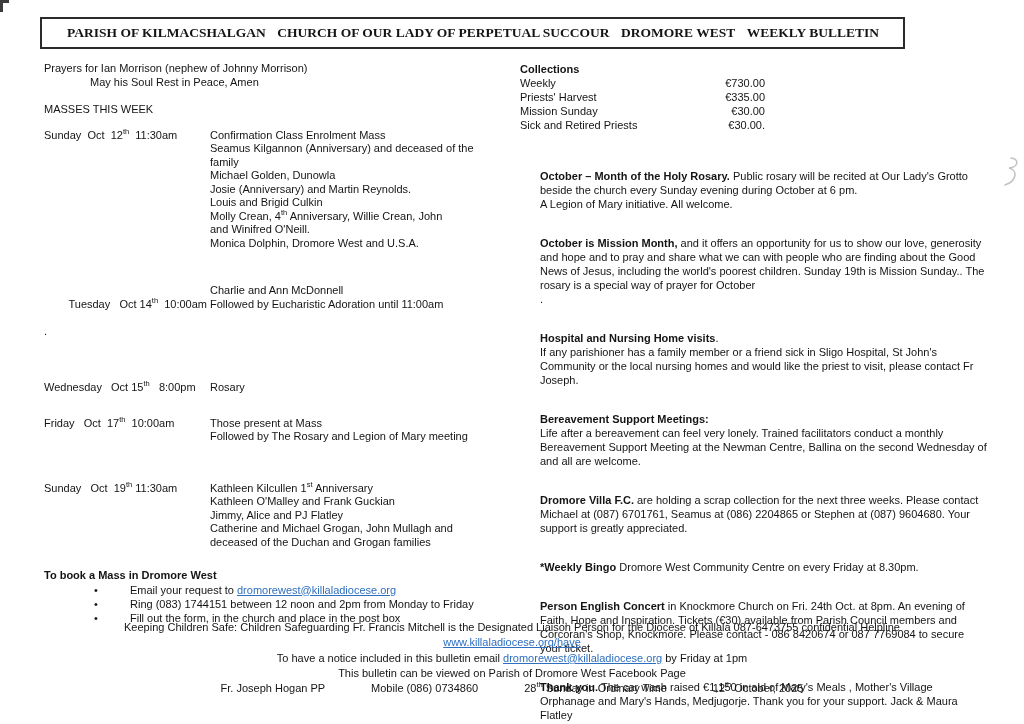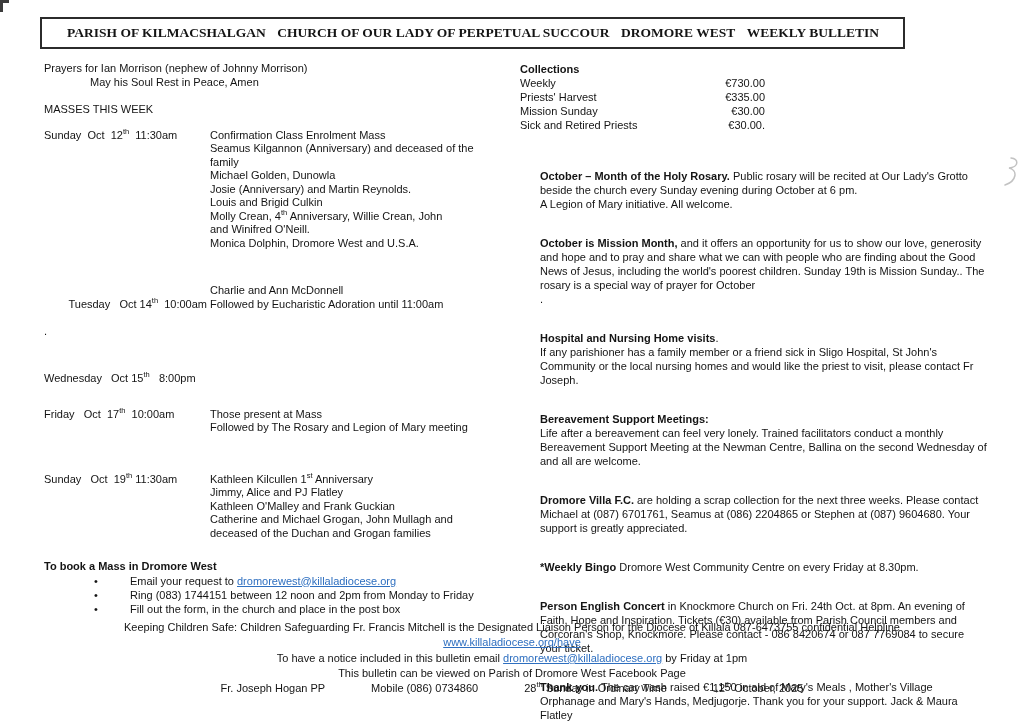--- a/index.html
+++ b/index.html
@@ -35,21 +35,21 @@
   .right-col { position: absolute; left: 520px; top: 62px; width: 468px; font-size: 11px; line-height: 14px; }
 
   .prayers-line2 { padding-left: 46px; }
   .masses-title { margin-top: 14px; }
 
   .mass-entry { display: flex; }
   .mass-when { width: 166px; flex: none; white-space: pre-wrap; }
   .mass-lines { flex: 1; }
   .me1 { margin-top: 12px; }
   .me2 { margin-top: 34px; }
-  .me3 { margin-top: 7px; }
+  .me3 { margin-top: 16px; }
   .me4 { margin-top: 22px; }
   .me5 { margin-top: 38px; }
 
   .booking { margin-top: 20px; }
   .booking-title { font-weight: bold; }
   .bullet { display: flex; padding-left: 50px; line-height: 14.2px; }
   .bullet .dot { width: 36px; flex: none; }
 
   .collections-title { font-weight: bold; }
   .c-row { display: flex; }
@@ -112,36 +112,39 @@
         <div>.</div>
       </div>
       <div class="mass-lines">
         <div>Charlie and Ann McDonnell</div>
         <div>Followed by Eucharistic Adoration until 11:00am</div>
       </div>
     </div>
 
     <div class="mass-entry me3">
       <div class="mass-when"><span>Wednesday   Oct 15<sup>th</sup>   8:00pm</span></div>
+      <div class="mass-lines">
+        <div>Rosary</div>
+      </div>
     </div>
 
     <div class="mass-entry me4">
       <div class="mass-when"><span>Friday   Oct  17<sup>th</sup>  10:00am</span></div>
       <div class="mass-lines">
         <div>Those present at Mass</div>
         <div>Followed by The Rosary and Legion of Mary meeting</div>
       </div>
     </div>
 
     <div class="mass-entry me5">
       <div class="mass-when"><span>Sunday   Oct  19<sup>th</sup> 11:30am</span></div>
       <div class="mass-lines">
         <div>Kathleen Kilcullen  1<sup>st</sup> Anniversary</div>
+        <div>Kathleen O'Malley and Frank Guckian</div>
         <div>Jimmy, Alice and PJ Flatley</div>
-        <div>Kathleen O'Malley and Frank Guckian</div>
         <div>Catherine and Michael Grogan, John Mullagh and</div>
         <div>deceased of the Duchan and Grogan families</div>
       </div>
     </div>
 
     <div class="booking">
       <div class="booking-title">To book a Mass in Dromore West</div>
       <div class="bullet">
         <span class="dot">•</span>
         <span><span>Email your request to </span><a class="doclink">dromorewest@killaladiocese.org</a></span>

